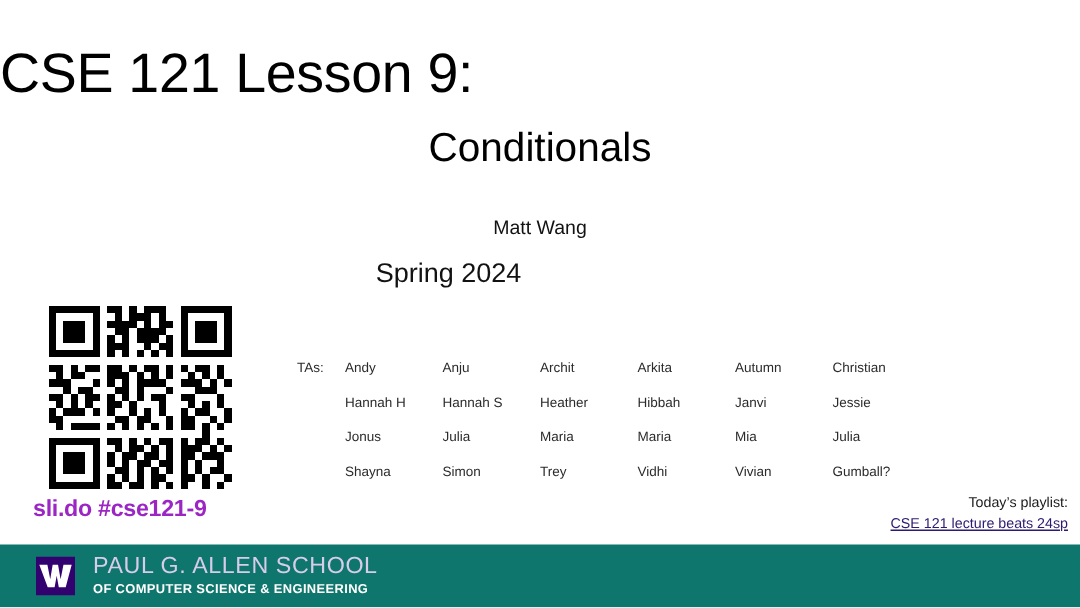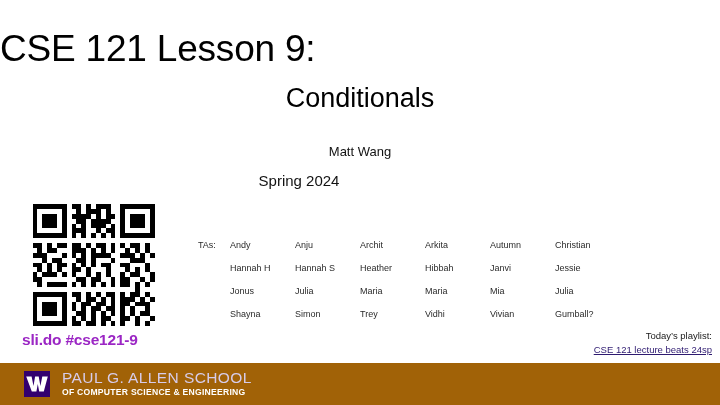--- a/index.html
+++ b/index.html
@@ -55,21 +55,21 @@
     text-align: center;
     font-size: 13px;
     color: #121212;
   }
   .term {
     position: absolute;
     left: 0;
     top: 172px;
     width: 598px;
     text-align: center;
-    font-size: 15px;
+    font-size: 18px;
     color: #121212;
   }
 
   
   .ta-block {
     position: absolute;
     left: 198px;
     top: 240px;
     font-size: 9px;
     color: #2b2b2b;
@@ -131,21 +131,21 @@
     font-size: 9.5px;
   }
 
   
   .footer {
     position: absolute;
     left: 0;
     bottom: 0;
     width: 720px;
     height: 42px;
-    background: #a16207;
+    background: #0f766e;
     display: flex;
     align-items: center;
   }
   .w-logo {
     margin-left: 24px;
     width: 26px;
     height: 26px;
     flex: 0 0 auto;
   }
   .w-logo svg { display: block; }

